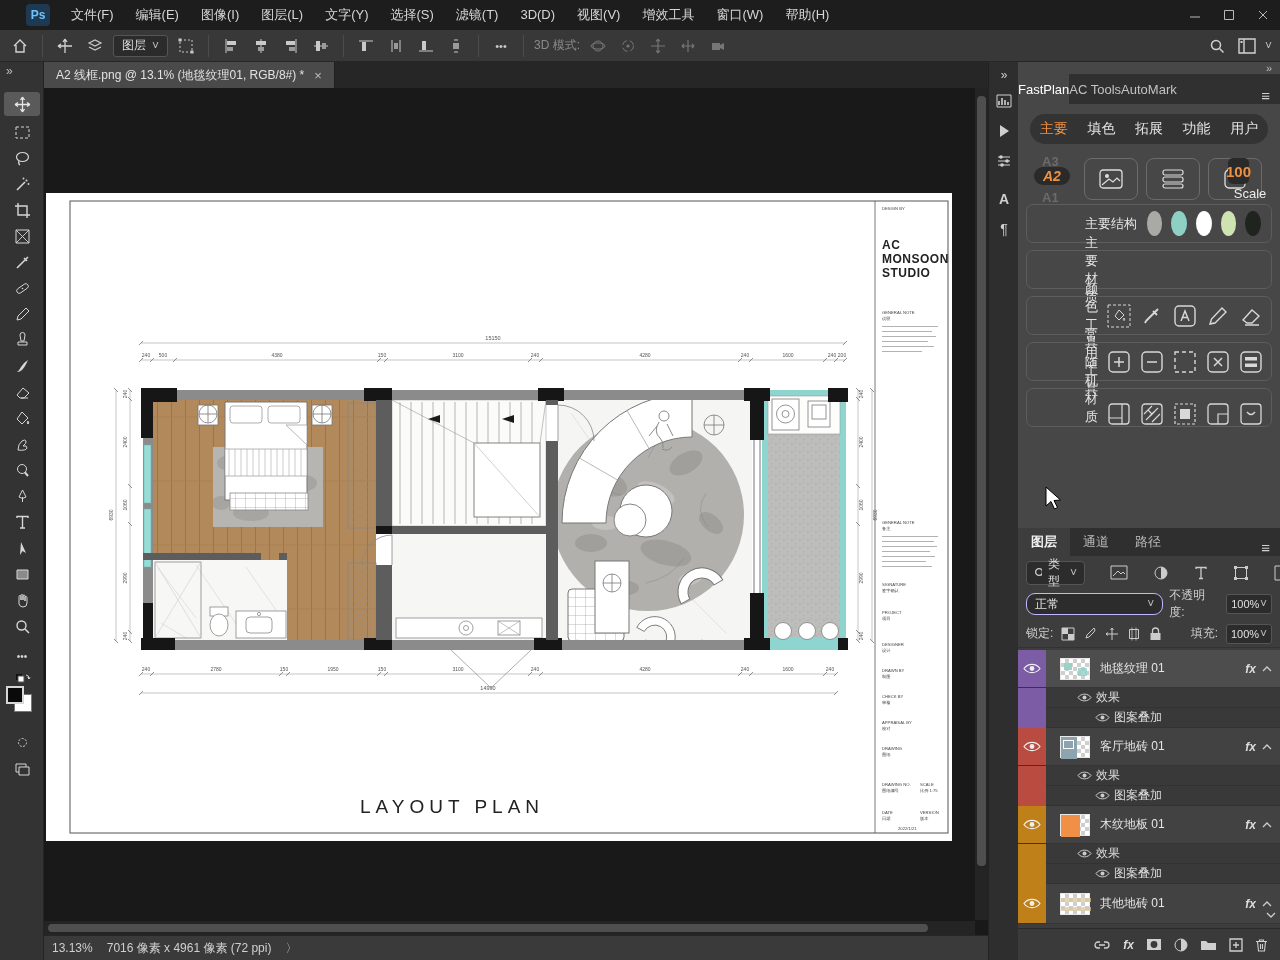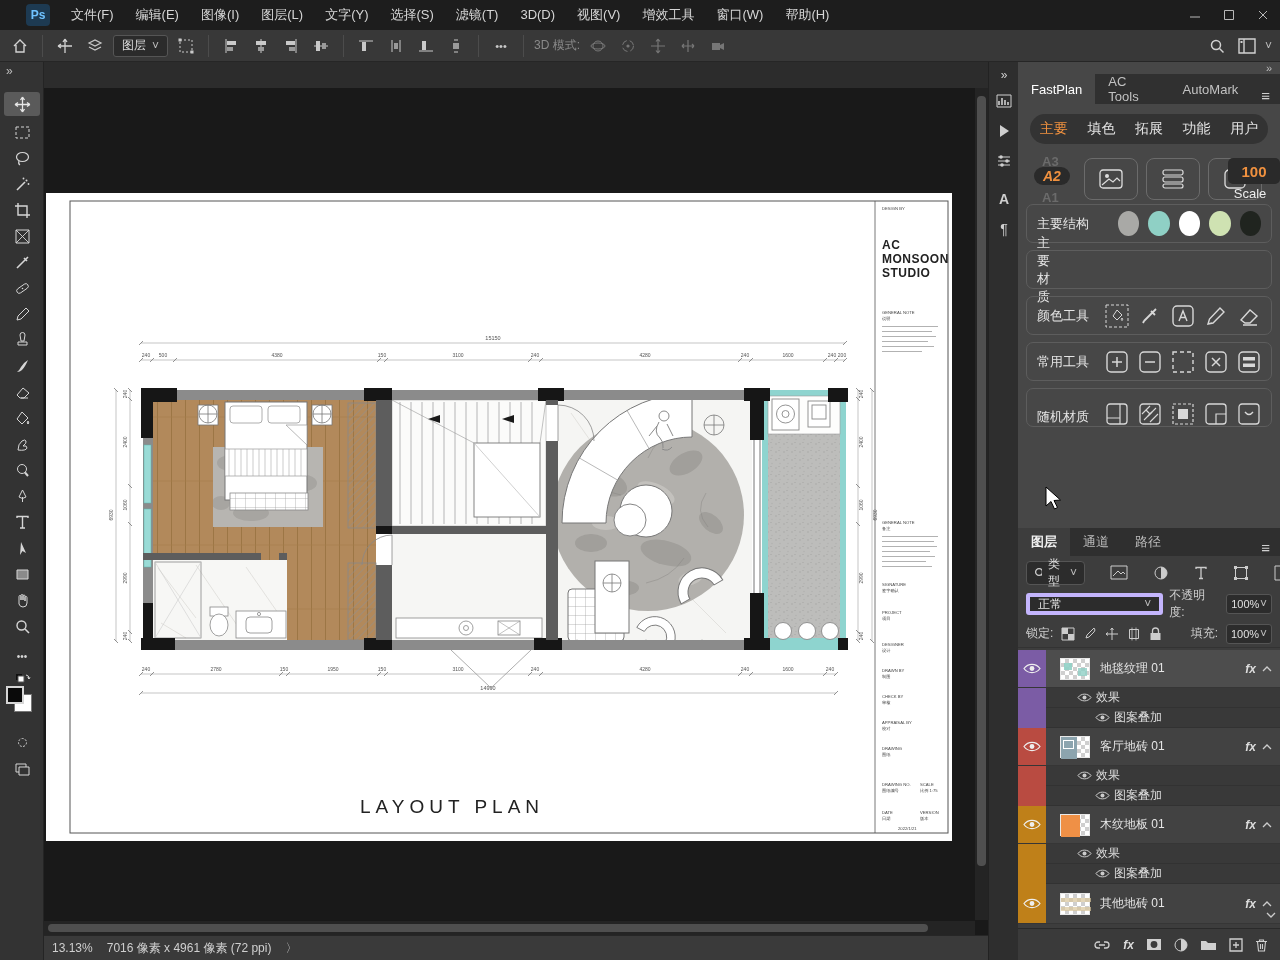--- a/index.html
+++ b/index.html
@@ -36,47 +36,47 @@
   #vthumb{left:2px;top:8px;width:9px;height:770px;background:#4f4f4f;border-radius:4px;position:absolute;}
   #hscroll{left:44px;top:921px;width:931px;height:14px;background:#242424;}
   #hthumb{left:4px;top:3px;width:880px;height:8px;background:#4f4f4f;border-radius:4px;position:absolute;}
   #statusbar{left:44px;top:935px;width:944px;height:25px;background:#3a3a3a;color:#cfcfcf;font-size:12px;display:flex;align-items:center;gap:14px;padding:0 8px;border-top:1px solid #262626;}
   
   #dock{left:988px;top:62px;width:30px;height:898px;background:#2e2e2e;border-left:1px solid #222;}
   .dock-ic{position:absolute;left:4px;width:22px;height:22px;display:flex;align-items:center;justify-content:center;color:#cfcfcf;}
   
   #panel{left:1018px;top:62px;width:262px;height:898px;background:#474747;}
   #fp-tabs{position:absolute;left:0;top:12px;width:262px;height:30px;background:#303030;display:flex;align-items:flex-end;}
-  .fp-tab{height:30px;display:flex;align-items:center;padding:0 13px;font-size:13px;color:#c2c2c2;}
+  .fp-tab{height:30px;display:flex;align-items:center;padding:0 0;font-size:13px;color:#c2c2c2;}
   .fp-tab.active{background:#474747;color:#ffffff;}
   .burger{margin-left:auto;color:#cfcfcf;font-size:15px;padding:0 10px;}
   #fp-nav{position:absolute;left:12px;top:52px;width:238px;height:30px;background:#333333;border-radius:16px;display:flex;align-items:center;justify-content:space-around;}
   .nav-item{font-size:14px;color:#e3e3e3;}
   .nav-item.active{color:#f0913f;}
   .fp-group{position:absolute;left:8px;width:246px;height:39px;border:1px solid #5d5d5d;border-radius:7px;display:flex;align-items:center;padding:0 10px;gap:4px;}
-  .fp-label{font-size:13px;color:#e4e4e4;width:84px;}
+  .fp-label{font-size:13px;color:#e4e4e4;width:84px;margin-left:48px;}
   .swatch{width:25px;height:25px;border-radius:50%;margin-left:5px;}
   .fp-iconbtn{width:25px;height:25px;margin-left:5px;display:flex;align-items:center;justify-content:center;}
   .big-btn{position:absolute;width:54px;height:42px;border:1px solid #6b6b6b;border-radius:8px;display:flex;align-items:center;justify-content:center;}
   .paper{position:absolute;font-size:13px;font-weight:bold;color:#6b6b6b;}
   #paper-a2{background:#2a2a2a;border-radius:9px;color:#f0913f;padding:1px 9px;font-size:14px;}
-  #scalebox{position:absolute;left:210px;top:96px;width:52px;height:26px;background:#2a2a2a;border-radius:5px;color:#f0913f;
+  #scalebox{position:absolute;left:210px;top:96px;width:21px;height:26px;background:#2a2a2a;border-radius:5px;color:#f0913f;
     font-size:15px;font-weight:bold;display:flex;align-items:center;justify-content:center;}
   #scalelabel{position:absolute;left:210px;top:124px;width:44px;text-align:center;color:#eeeeee;font-size:13px;}
   #site-row{position:absolute;left:8px;top:424px;width:246px;height:34px;display:flex;align-items:center;}
   #site-text{flex:1;text-align:center;color:#e8e8e8;font-size:14px;}
   
   #layers{position:absolute;left:0;top:466px;width:262px;height:432px;background:#3d3d3d;}
   #ly-tabs{position:absolute;left:0;top:0;width:262px;height:28px;background:#2f2f2f;display:flex;align-items:flex-end;}
   .ly-tab{height:28px;display:flex;align-items:center;padding:0 13px;font-size:13px;color:#bdbdbd;}
   .ly-tab.active{background:#3d3d3d;color:#f0f0f0;font-weight:bold;}
   #ly-filter{position:absolute;left:0;top:30px;width:262px;height:30px;display:flex;align-items:center;padding:0 8px;gap:25px;}
   #type-dd{width:106px;height:24px;background:#2c2c2c;border:1px solid #555;border-radius:4px;color:#e0e0e0;font-size:12px;display:flex;align-items:center;gap:6px;padding:0 7px;}
   #ly-blend{position:absolute;left:0;top:62px;width:262px;height:28px;display:flex;align-items:center;padding:0 8px;gap:6px;}
-  #blend-dd{width:138px;height:22px;background:#2c2c2c;border:4px solid #c4b5fd;border-radius:3px;color:#e0e0e0;font-size:12px;display:flex;align-items:center;padding:0 8px;}
+  #blend-dd{width:138px;height:22px;background:#2c2c2c;border:1px solid #c4b5fd;border-radius:9px;color:#e0e0e0;font-size:12px;display:flex;align-items:center;padding:0 8px;}
   .mini-dd{width:46px;height:20px;background:#2c2c2c;border:1px solid #555;border-radius:3px;color:#e0e0e0;font-size:11px;display:flex;align-items:center;justify-content:space-between;padding:0 4px;}
   .ly-lab{color:#cfcfcf;font-size:12px;}
   #ly-lock{position:absolute;left:0;top:92px;width:262px;height:28px;display:flex;align-items:center;padding:0 8px;gap:8px;border-bottom:1px solid #333;}
   #ly-list{position:absolute;left:0;top:122px;width:262px;height:278px;overflow:hidden;}
   .lrow{position:relative;display:flex;align-items:center;height:38px;background:#424242;border-bottom:1px solid #363636;}
   .lrow.sel{background:#4d4d4d;}
   .clabel{width:28px;align-self:stretch;display:flex;align-items:center;justify-content:center;}
   .thumb{width:30px;height:22px;margin-left:14px;border:1px solid #e8e8e8;position:relative;background-color:#fff;
     background-image:linear-gradient(45deg,#cfcfcf 25%,transparent 25%,transparent 75%,#cfcfcf 75%),linear-gradient(45deg,#cfcfcf 25%,transparent 25%,transparent 75%,#cfcfcf 75%);
     background-size:8px 8px;background-position:0 0,4px 4px;}
@@ -391,20 +391,26 @@
         </svg>
       </div>
     <div class="tool" style="top:694px;">
         <svg class="ic" width="17" height="17">
           <rect x="2" y="4" width="10" height="8" fill="none" stroke="#d6d6d6"></rect>
           <rect x="5" y="7" width="10" height="8" fill="#333" stroke="#d6d6d6"></rect>
         </svg>
       </div>
   </div>
 
+  <div id="tabbar" class="abs">
+    <div id="doctab">
+      <span>A2 线框.png @ 13.1% (地毯纹理01, RGB/8#) *</span>
+      <span class="x">×</span>
+    </div>
+  </div>
 
   <div id="canvas" class="abs">
     <div id="page" class="abs">
       <svg width="906" height="648" viewBox="0 0 906 648">
         <defs>
           <pattern id="hatch" width="5" height="5" patternTransform="rotate(45)" patternUnits="userSpaceOnUse">
             <line x1="0" y1="0" x2="0" y2="5" stroke="#8f8f8f" stroke-width="1"></line>
           </pattern>
           <pattern id="wood" width="14" height="64" patternUnits="userSpaceOnUse">
             <rect width="14" height="64" fill="#b2895b"></rect>

